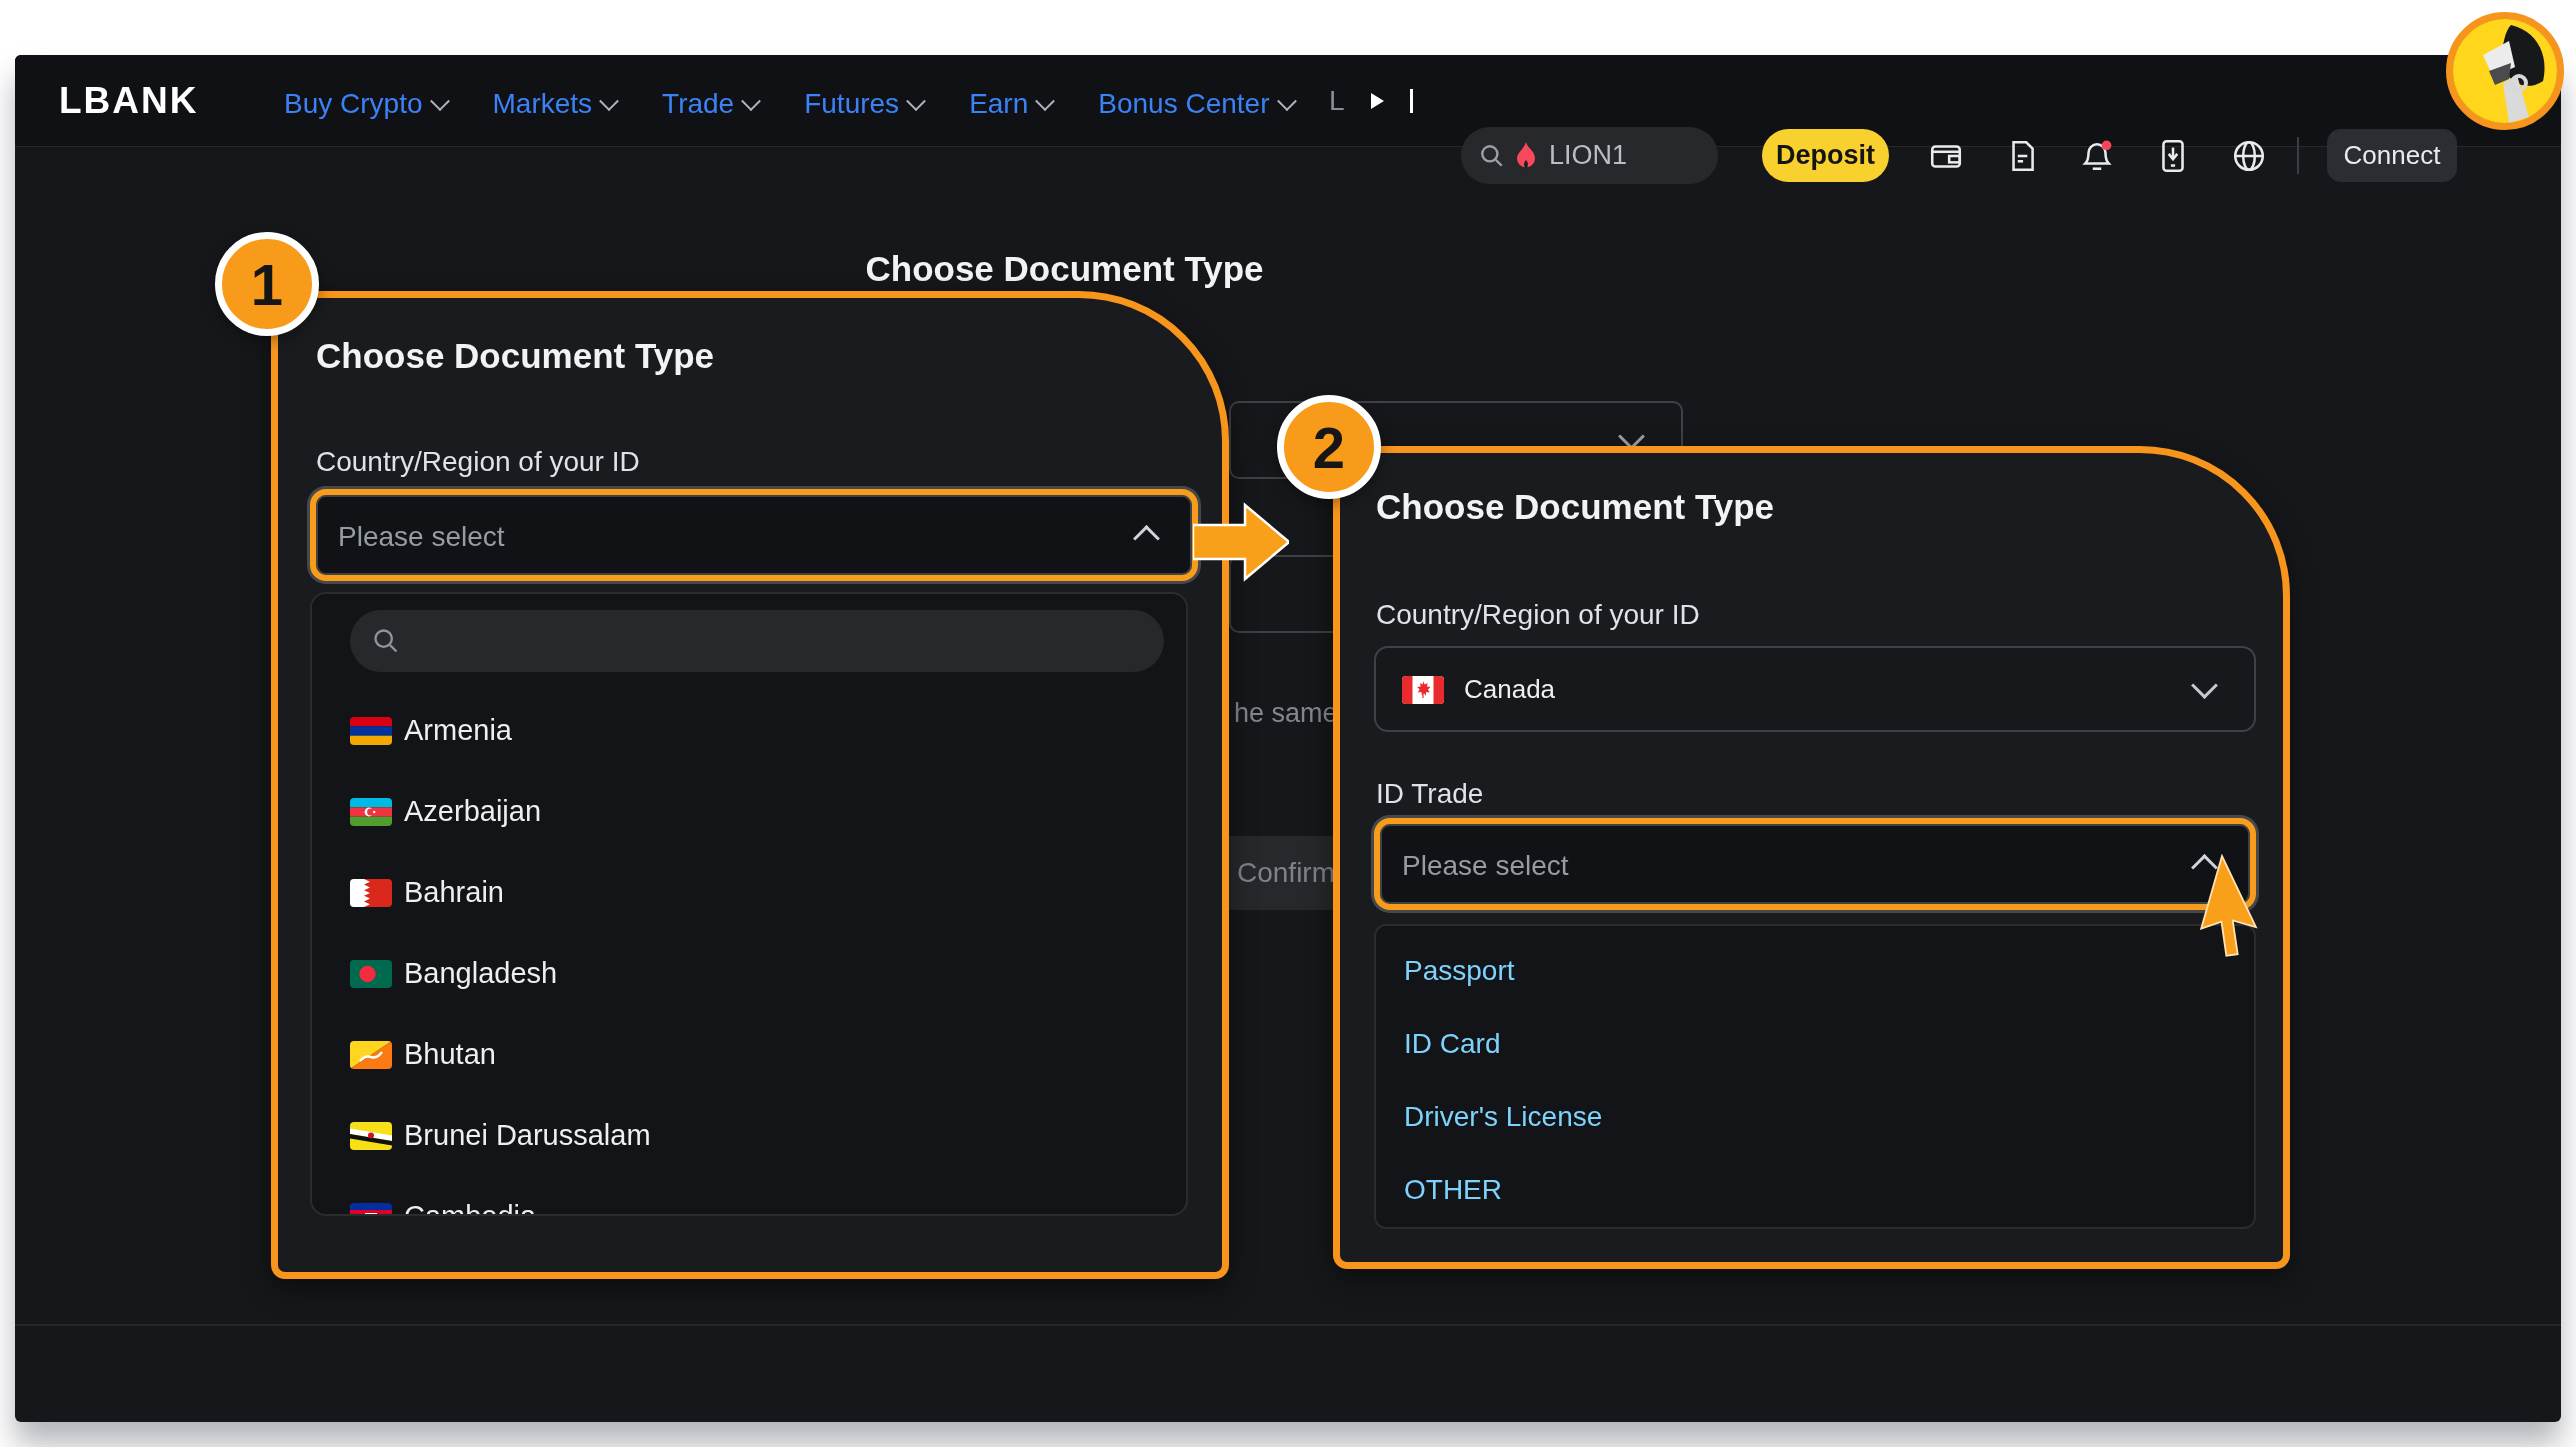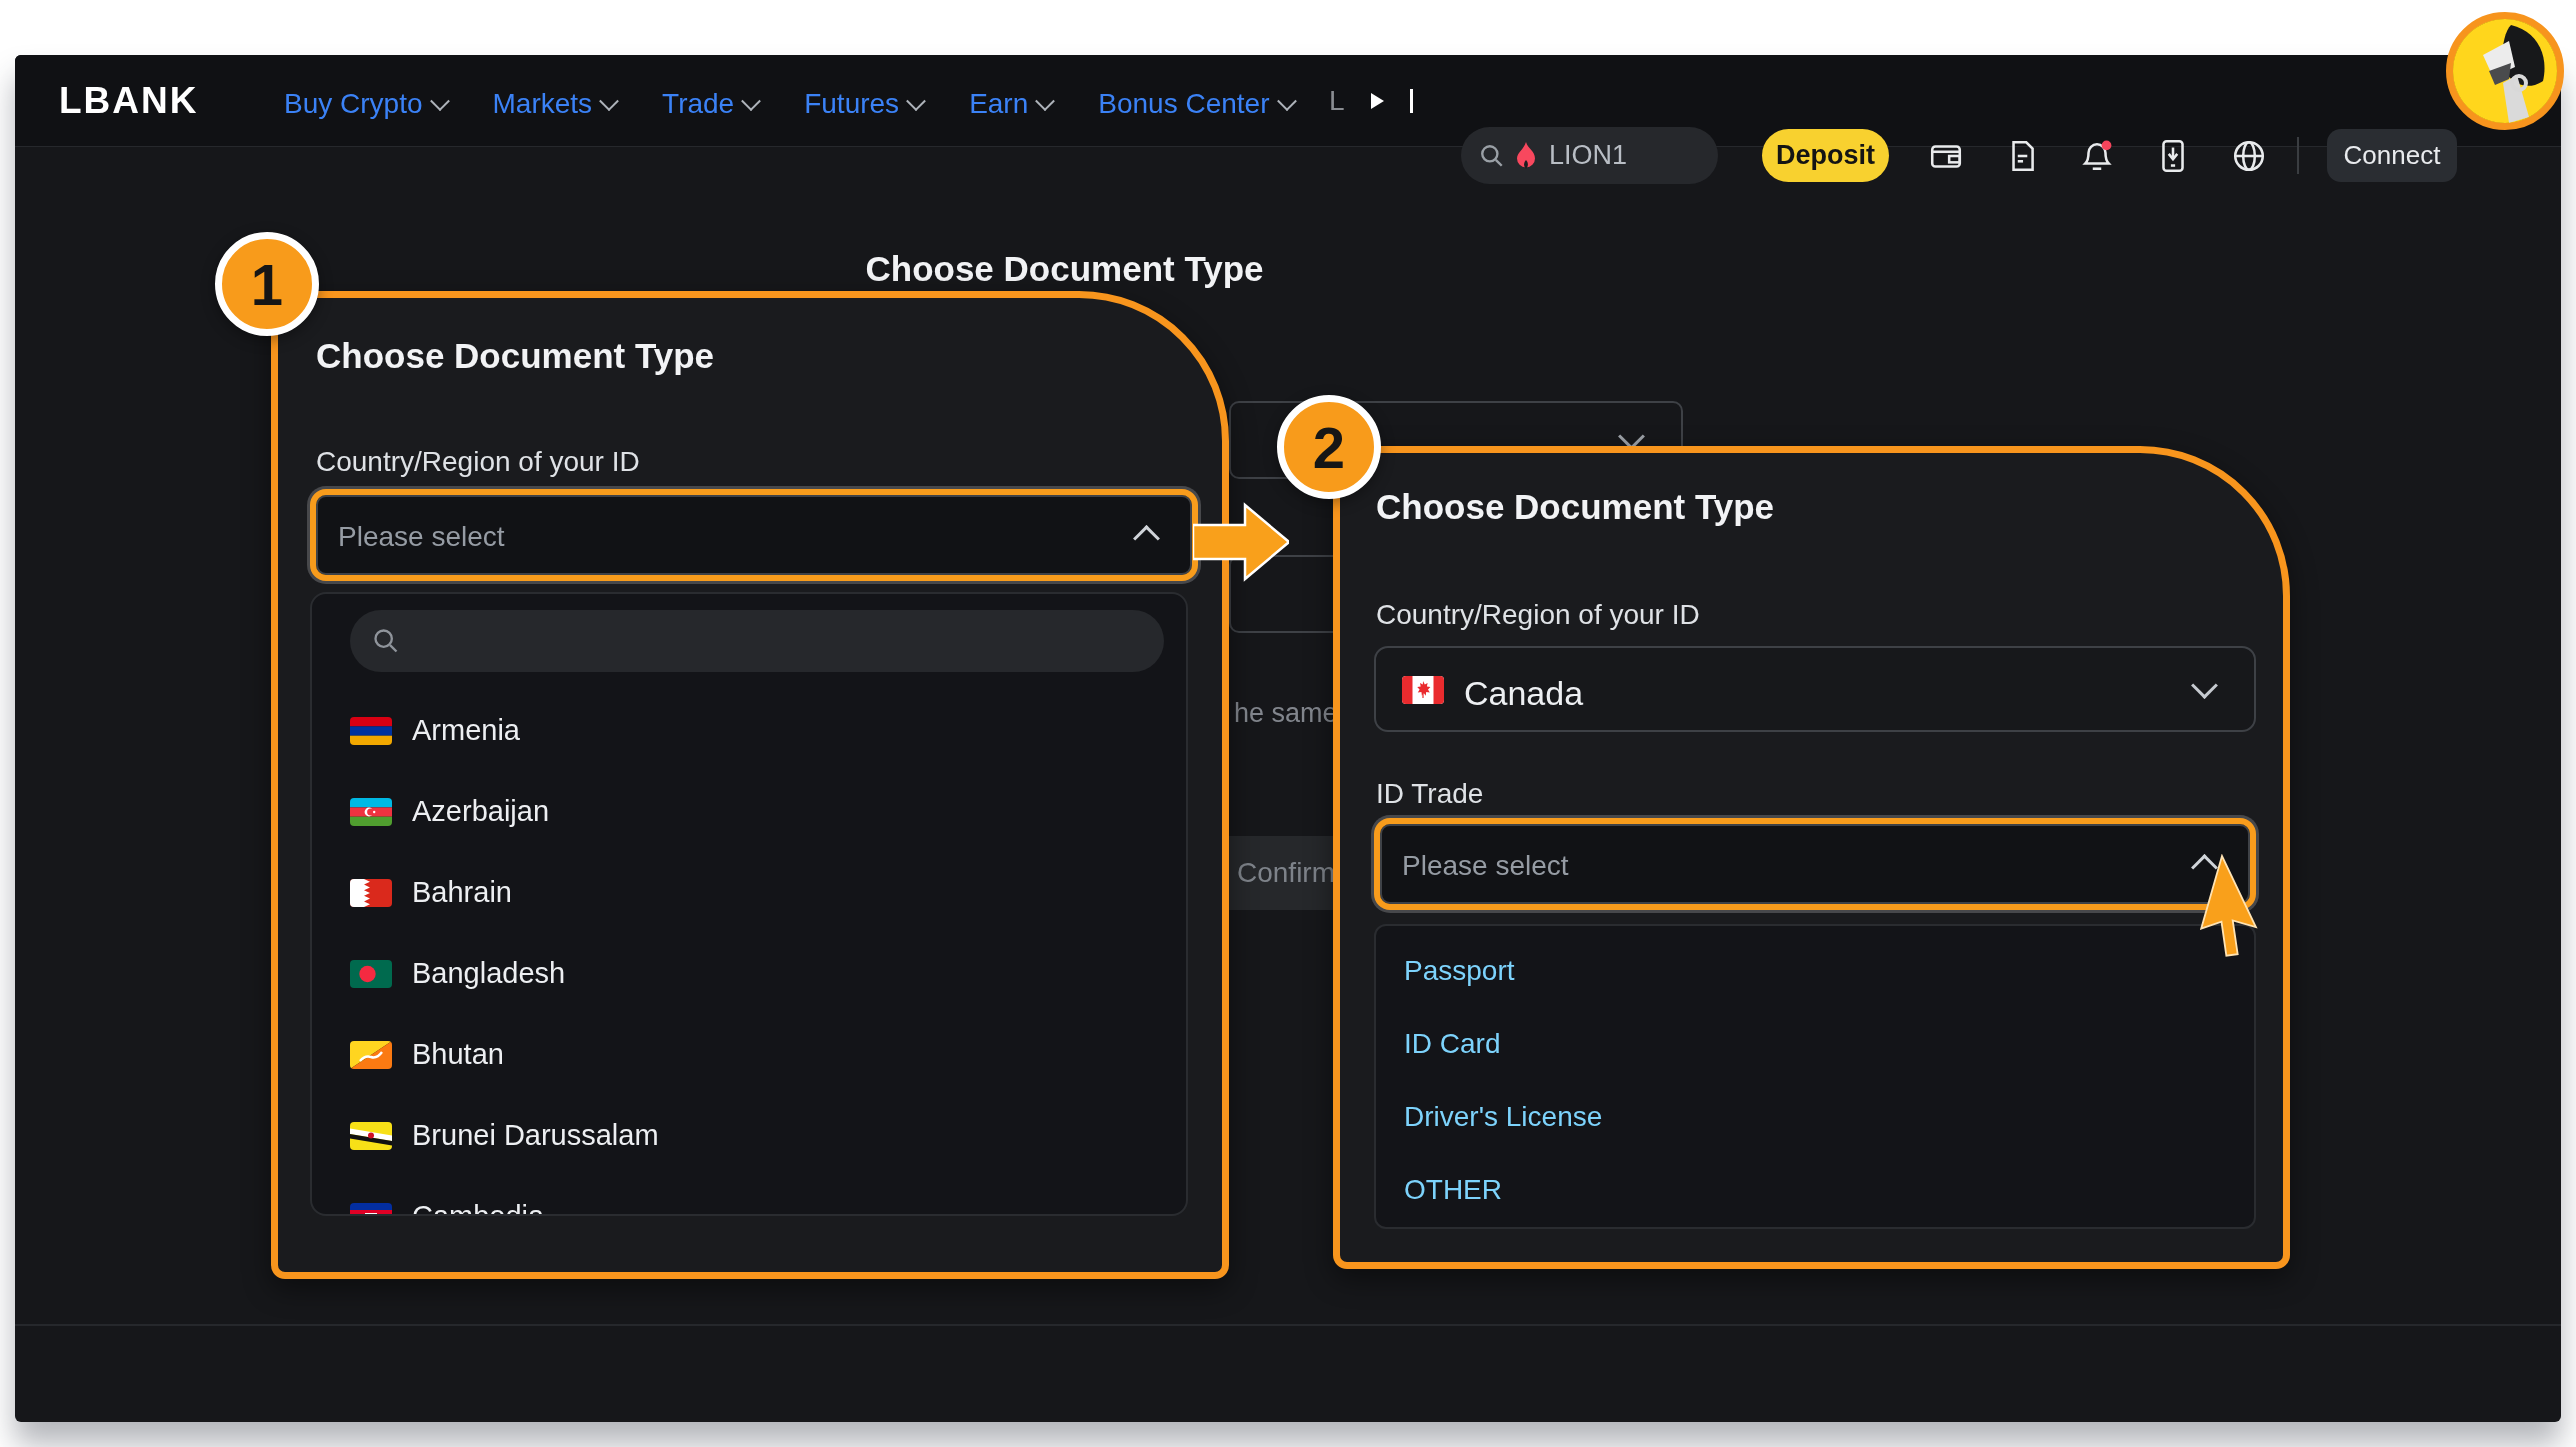--- a/index.html
+++ b/index.html
@@ -29,26 +29,26 @@
   .u-confirm span{position:absolute;left:62px;top:21px;font-size:28px;color:#7e838a;}
   
   .panel{position:absolute;background:#1a1b1e;border:7px solid #f8951d;border-radius:14px 150px 14px 14px;box-sizing:border-box;box-shadow:0 10px 28px rgba(0,0,0,.45);}
   #panel1{left:271px;top:291px;width:958px;height:988px;z-index:2;}
   #panel2{left:1333px;top:446px;width:957px;height:823px;z-index:4;}
   .pheading{position:absolute;color:#f2f3f5;font-size:35px;font-weight:600;}
   .plabel{position:absolute;color:#dfe2e6;font-size:28px;}
   .selectbox{position:absolute;border:2px solid #3e4146;border-radius:14px;background:#17181b;box-sizing:border-box;}
   .selectbox.hl{border:6px solid #f89c1c;border-radius:16px;background:#111215;box-shadow:0 0 0 3px rgba(230,232,235,.22), inset 0 0 0 2px #3f4247;}
   .ph-text{position:absolute;color:#969ca4;font-size:28px;}
-  .val-text{position:absolute;color:#edeff2;font-size:34px;}
+  .val-text{position:absolute;color:#edeff2;font-size:26px;}
   .dropdown{position:absolute;background:#131418;border:2px solid #2a2c30;border-radius:16px;box-sizing:border-box;overflow:hidden;}
   .search-inner{position:absolute;left:38px;top:16px;width:814px;height:62px;border-radius:31px;background:#26282c;display:flex;align-items:center;padding-left:22px;box-sizing:border-box;gap:12px;}
   .search-inner input{background:transparent;border:none;outline:none;color:#b9bec5;font-size:26px;width:598px;font-family:"Liberation Sans",sans-serif;}
   .rows1{position:absolute;left:0;top:96px;width:100%;}
-  .crow{height:81px;display:flex;align-items:center;padding-left:38px;gap:20px;cursor:pointer;}
+  .crow{height:81px;display:flex;align-items:center;padding-left:38px;gap:12px;cursor:pointer;}
   .crow .cname{color:#edeff2;font-size:29px;}
   .flag{width:42px;height:28px;display:inline-block;border-radius:4px;overflow:hidden;line-height:0;}
   .rows2{position:absolute;left:0;top:8px;width:100%;}
   .orow{height:73px;display:flex;align-items:center;padding-left:28px;cursor:pointer;}
   .orow span{color:#7dd3fc;font-size:28px;}
   .badge{position:absolute;width:90px;height:90px;border-radius:50%;background:#f89b1b;border:7px solid #ffffff;color:#161616;font-size:58px;font-weight:600;display:flex;align-items:center;justify-content:center;z-index:5;box-shadow:0 4px 14px rgba(0,0,0,.35);}
   .footerline{position:absolute;left:15px;top:1324px;width:2546px;height:2px;background:#26282c;z-index:1;}
   .chevbig{display:inline-block;width:16px;height:16px;border-right:3px solid #d0d4d9;border-bottom:3px solid #d0d4d9;}
   .chevbig.down{transform:rotate(45deg);}
   .chevbig.up{transform:rotate(-135deg);}

